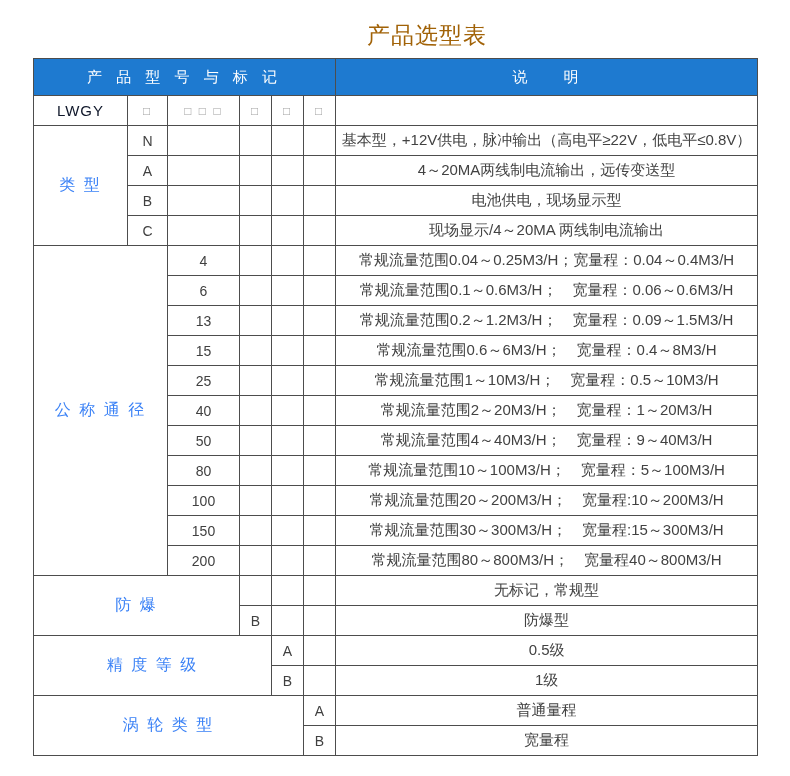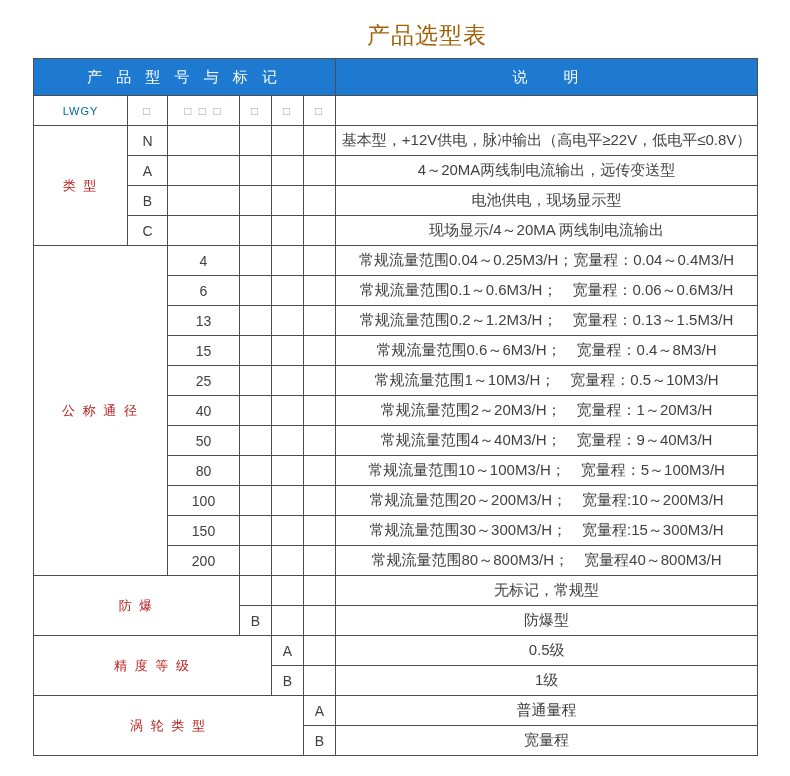--- a/index.html
+++ b/index.html
@@ -9,26 +9,26 @@
          font-size:23px;font-weight:400;color:#a16207;letter-spacing:1px;margin-left:32px;}
   table.sel{position:absolute;left:33px;top:58px;width:724px;
             border-collapse:collapse;table-layout:fixed;}
   table.sel td, table.sel th{border:1px solid #4d4d4d;padding:0;vertical-align:middle;
             text-align:center;overflow:hidden;white-space:nowrap;}
   tr.hdr{height:37px;}
   tr.row{height:30px;}
   th{background:#1e7ad0;color:#ffffff;font-weight:400;font-size:15px;}
   th.hdr-left{letter-spacing:5px;padding-left:5px;margin-top:48px;}
   th.hdr-right{border-left:2px solid #ffffff;letter-spacing:2px;}
-  td.model{font-size:11px;letter-spacing:1px;color:#0369a1;}
+  td.model{font-size:15px;letter-spacing:1px;color:#0f172a;}
   td.ph{color:#a3a3a3;font-size:12px;letter-spacing:2px;}
   td.code{font-size:14px;color:#404040;}
   td.num{font-size:14px;color:#404040;}
   td.desc{font-size:15px;color:#424242;}
-  td.slabel{font-size:13px;color:#b91c1c;letter-spacing:2px;}
+  td.slabel{font-size:16px;color:#3b82f6;letter-spacing:2px;}
 </style>
 </head>
 <body>
 
 <div class="page">
   <div class="title">产品选型表</div>
 
   <table class="sel">
     <colgroup>
       <col style="width:94px">
@@ -103,21 +103,21 @@
       <td></td>
           <td></td>
           <td></td>
       <td class="desc">常规流量范围0.1～0.6M3/H；　宽量程：0.06～0.6M3/H</td>
     </tr>
     <tr class="row">
       <td class="num">13</td>
       <td></td>
           <td></td>
           <td></td>
-      <td class="desc">常规流量范围0.2～1.2M3/H；　宽量程：0.13～1.5M3/H</td>
+      <td class="desc">常规流量范围0.2～1.2M3/H；　宽量程：0.09～1.5M3/H</td>
     </tr>
     <tr class="row">
       <td class="num">15</td>
       <td></td>
           <td></td>
           <td></td>
       <td class="desc">常规流量范围0.6～6M3/H；　宽量程：0.4～8M3/H</td>
     </tr>
     <tr class="row">
       <td class="num">25</td>

